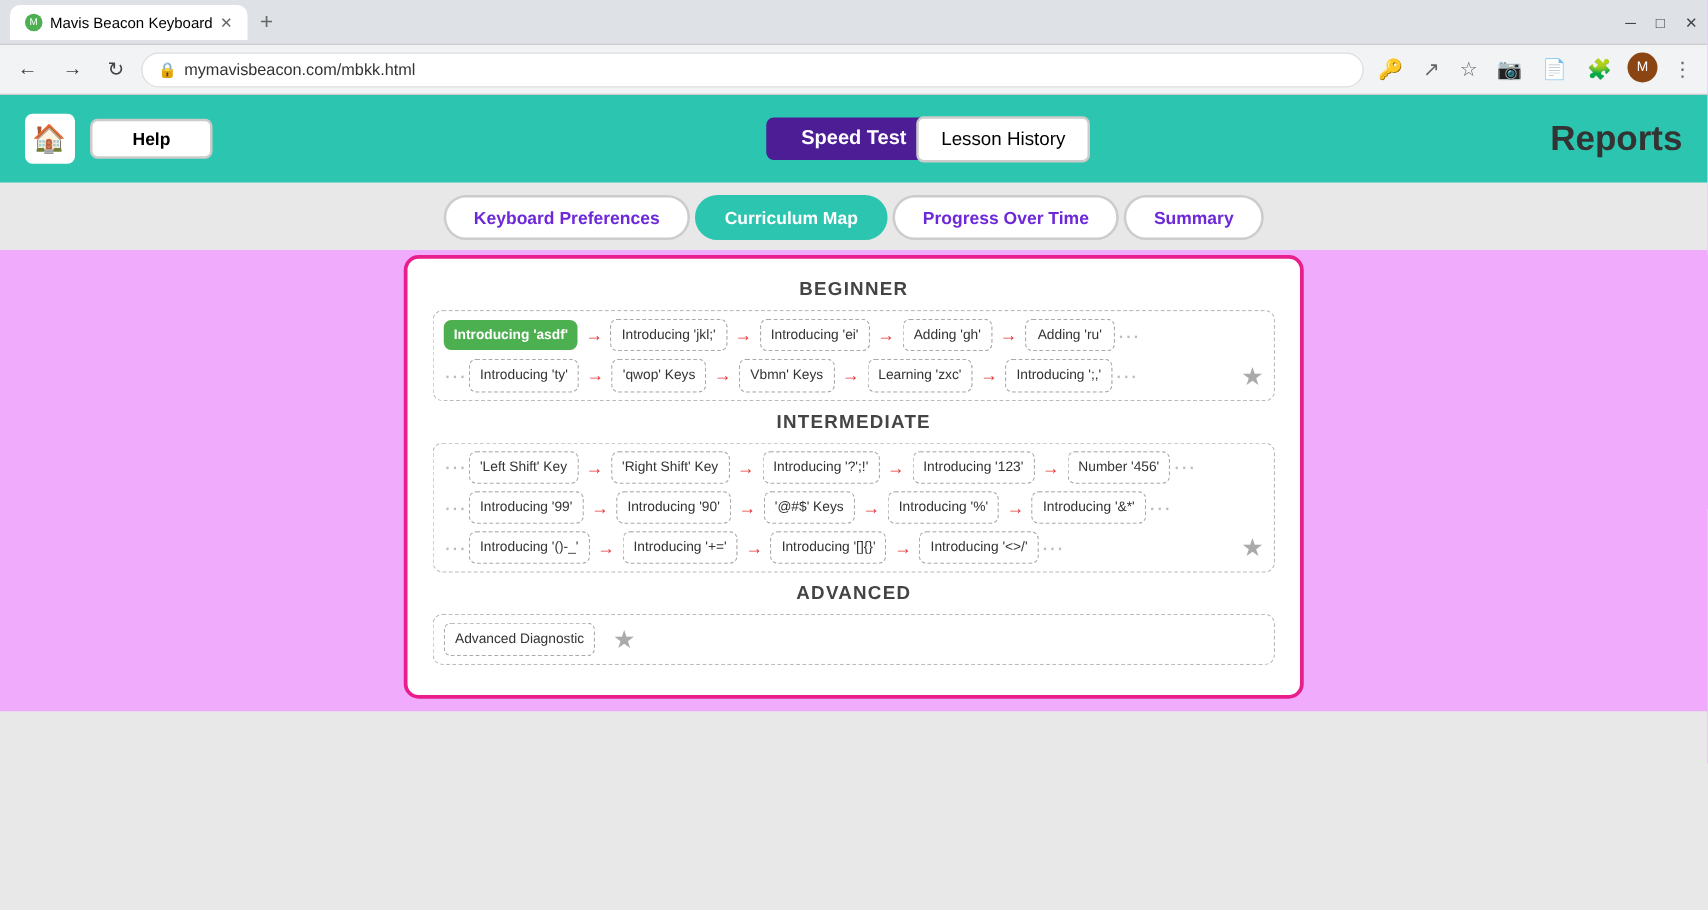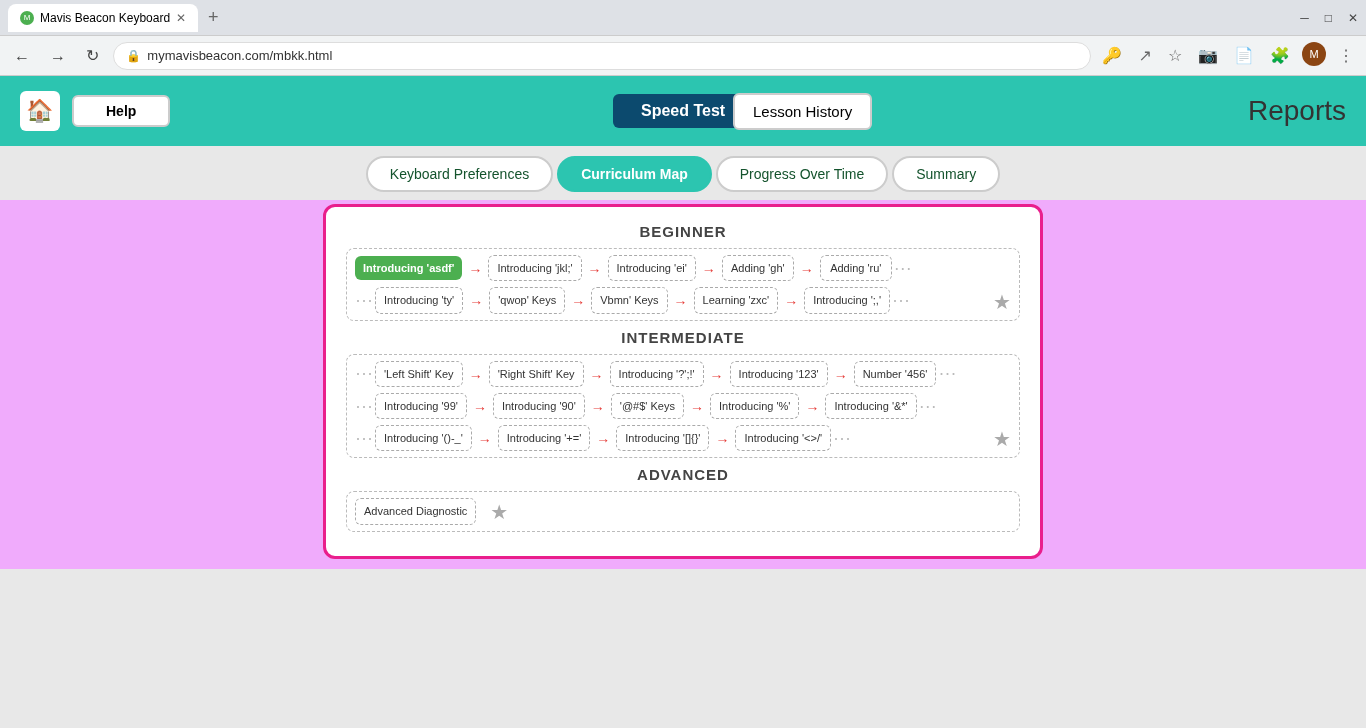--- a/index.html
+++ b/index.html
@@ -19,27 +19,27 @@
     .addr-icon { font-size: 12px; color: #555; margin-right: 6px; }
     .toolbar-icons { display: flex; gap: 8px; color: #666; font-size: 16px; }
     .toolbar-icons span { cursor: pointer; padding: 4px; border-radius: 50%; }
     .profile-circle { width: 24px; height: 24px; background: #8b4513; border-radius: 50%; display: flex; align-items: center; justify-content: center; color: white; font-size: 11px; }
 
     
     .app-header { background: #2cc5b0; height: 70px; display: flex; align-items: center; padding: 0 20px; position: relative; }
     .home-btn { background: none; border: none; cursor: pointer; }
     .home-icon { width: 40px; height: 40px; background: white; border-radius: 6px; display: flex; align-items: center; justify-content: center; font-size: 22px; }
     .help-btn { background: white; border: 2px solid #ccc; border-radius: 6px; padding: 6px 32px; font-size: 14px; font-weight: bold; cursor: pointer; margin-left: 12px; }
-    .speed-test-btn { background: #0c4a6e; color: white; border: none; border-radius: 6px; padding: 8px 28px; font-size: 16px; font-weight: bold; cursor: pointer; position: absolute; left: 50%; transform: translateX(-70px); }
+    .speed-test-btn { background: #4c1d95; color: white; border: none; border-radius: 6px; padding: 8px 28px; font-size: 16px; font-weight: bold; cursor: pointer; position: absolute; left: 50%; transform: translateX(-70px); }
     .lesson-history-btn { background: white; border: 2px solid #ccc; border-radius: 6px; padding: 8px 18px; font-size: 15px; cursor: pointer; position: absolute; left: 50%; transform: translateX(50px); }
-    .reports-label { margin-left: auto; font-size: 28px; font-weight: normal; color: #333; }
+    .reports-label { margin-left: auto; font-size: 28px; font-weight: bold; color: #333; }
 
     
     .tab-row { display: flex; justify-content: center; gap: 4px; padding: 10px 0 8px; background: #e8e8e8; }
-    .tab-btn { border-radius: 20px; padding: 8px 22px; font-size: 14px; cursor: pointer; border: 2px solid #ccc; background: white; color: #14532d; font-weight: normal; }
+    .tab-btn { border-radius: 20px; padding: 8px 22px; font-size: 14px; cursor: pointer; border: 2px solid #ccc; background: white; color: #6d28d9; font-weight: bold; }
     .tab-btn.active { background: #2cc5b0; color: white; border-color: #2cc5b0; font-weight: bold; }
 
     
     .main-content { padding: 4px 20px 10px; background: #f0abfc; }
     .curriculum-card { background: white; border-radius: 12px; border: 3px solid #e91e8c; padding: 16px 20px; position: relative; max-width: 720px; margin: 0 auto; }
 
     .section-title { text-align: center; font-size: 15px; font-weight: bold; letter-spacing: 1px; color: #444; margin-bottom: 8px; }
     .lesson-box { border: 1.5px dashed #aaa; border-radius: 6px; padding: 5px 8px; font-size: 11px; text-align: center; background: white; min-width: 72px; color: #333; line-height: 1.3; }
     .lesson-box.active-box { background: #4caf50; color: white; border: none; font-weight: bold; }
     .arrow { color: #e53935; font-size: 14px; padding: 0 4px; flex-shrink: 0; }

